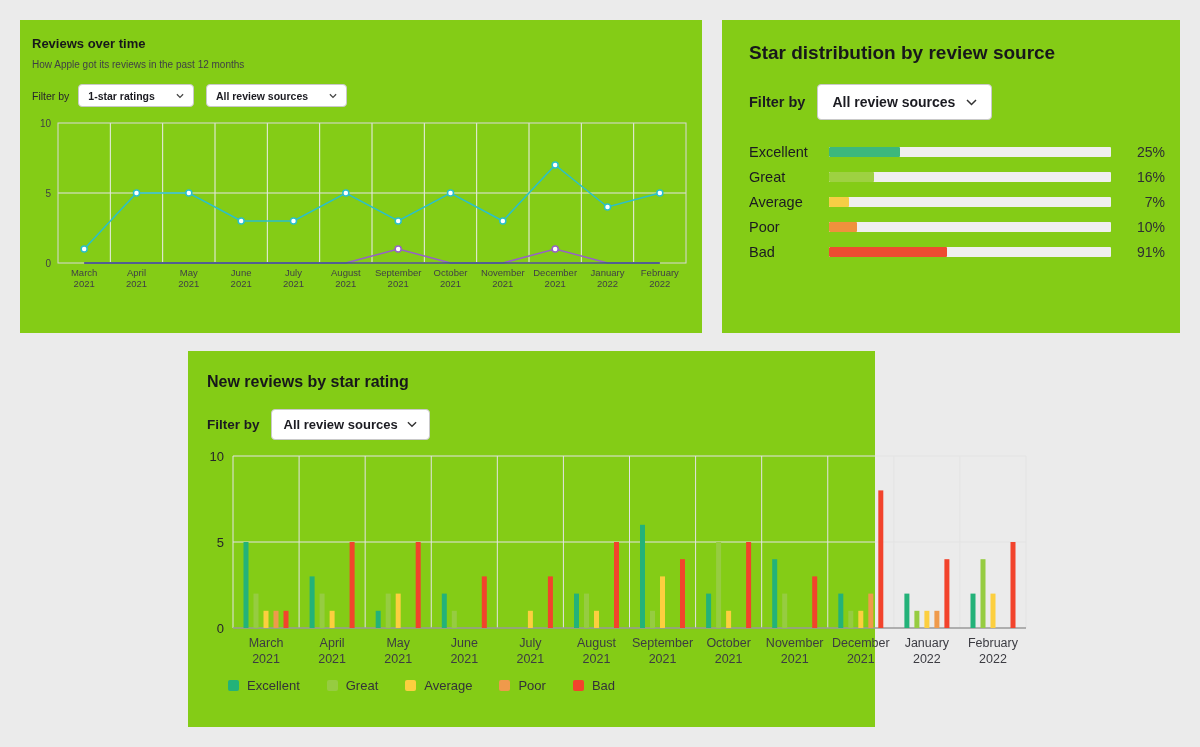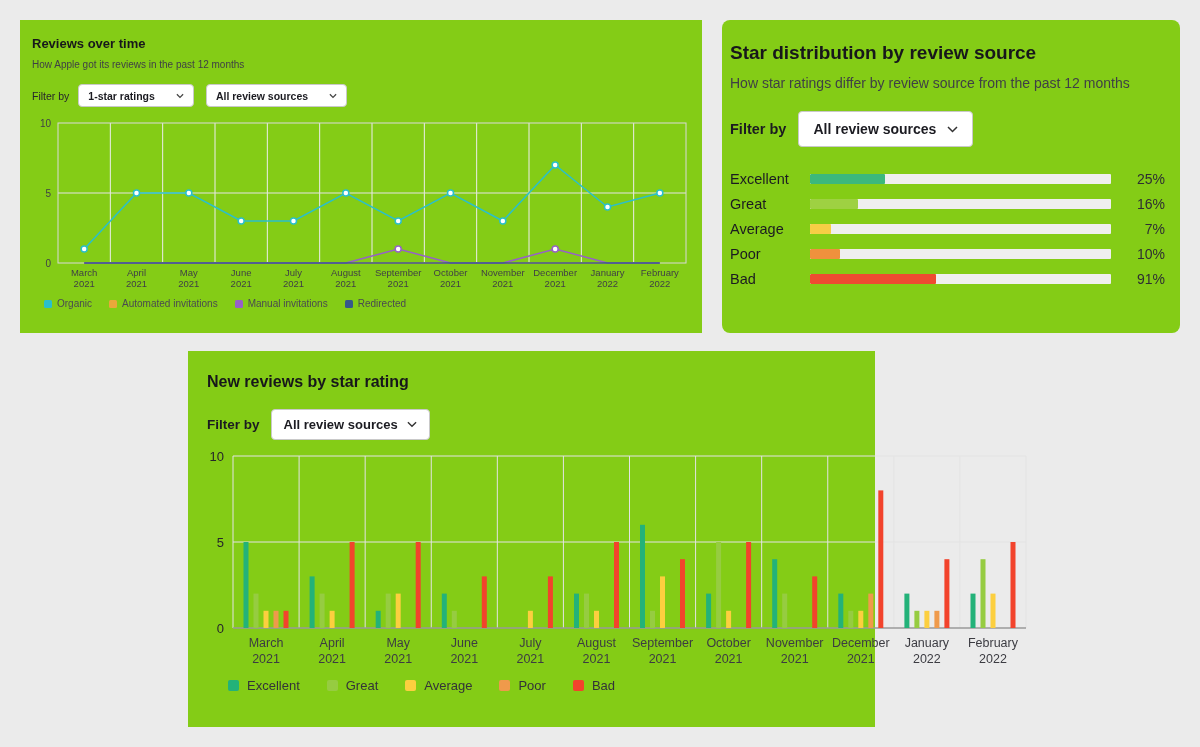--- a/index.html
+++ b/index.html
@@ -15,21 +15,21 @@
 
   
   .card-line { left:20px; top:20px; width:682px; height:313px; padding:16px 12px 8px 12px; }
   .title-sm { font-size:13px; font-weight:bold; color:#17171b; }
   .sub-sm   { font-size:10px; color:#3f3f46; margin-top:8px; }
   .filter-row { display:flex; align-items:center; }
   .filter-row-sm { margin-top:14px; }
   .filter-label-sm { font-size:10.5px; color:#26262b; margin-right:9px; }
 
   
-  .card-dist { left:722px; top:20px; width:458px; height:313px; padding:22px 15px 20px 8px;border-radius:8px; }
+  .card-dist { left:722px; top:20px; width:458px; height:313px; padding:22px 15px 20px 27px; }
   .title-lg { font-size:19px; font-weight:bold; color:#17171b; }
   .sub-lg   { font-size:14px; color:#3f3f46; margin-top:11px; }
   .filter-row-lg { margin-top:20px; }
   .filter-label-lg { font-size:14.5px; font-weight:bold; color:#1b1b21; margin-right:12px; }
   #dist-rows { margin-top:19px; }
   .dist-row { display:flex; align-items:center; height:25px; }
   .dist-label { width:80px; font-size:14.5px; color:#1b1b21; }
   .dist-track { flex:1; height:10px; background:#efefef; border-radius:1px; margin-right:14px; overflow:hidden; }
   .dist-fill  { height:100%; border-radius:1px; }
   .dist-pct   { width:40px; text-align:right; font-size:14px; color:#2e2e33; }
@@ -140,43 +140,24 @@
           <text x="418.5" y="170" text-anchor="middle" font-size="9.5" fill="#3f3f46">2021</text>
           <text x="470.83333333333337" y="159" text-anchor="middle" font-size="9.5" fill="#3f3f46">November</text>
           <text x="470.83333333333337" y="170" text-anchor="middle" font-size="9.5" fill="#3f3f46">2021</text>
           <text x="523.1666666666667" y="159" text-anchor="middle" font-size="9.5" fill="#3f3f46">December</text>
           <text x="523.1666666666667" y="170" text-anchor="middle" font-size="9.5" fill="#3f3f46">2021</text>
           <text x="575.5" y="159" text-anchor="middle" font-size="9.5" fill="#3f3f46">January</text>
           <text x="575.5" y="170" text-anchor="middle" font-size="9.5" fill="#3f3f46">2022</text>
           <text x="627.8333333333334" y="159" text-anchor="middle" font-size="9.5" fill="#3f3f46">February</text>
           <text x="627.8333333333334" y="170" text-anchor="middle" font-size="9.5" fill="#3f3f46">2022</text>
         </svg></div>
-    <div id="line-legend" class="legend legend-sm">
-        <div class="legend-item">
-          <span class="swatch" style="background: rgb(42, 191, 204);"></span>
-          <span class="legend-label">Organic</span>
-        </div>
-        <div class="legend-item">
-          <span class="swatch" style="background: rgb(233, 168, 58);"></span>
-          <span class="legend-label">Automated invitations</span>
-        </div>
-        <div class="legend-item">
-          <span class="swatch" style="background: rgb(151, 96, 200);"></span>
-          <span class="legend-label">Manual invitations</span>
-        </div>
-        <div class="legend-item">
-          <span class="swatch" style="background: rgb(54, 88, 138);"></span>
-          <span class="legend-label">Redirected</span>
-        </div>
-      </div>
   </section>
 
   <section class="card card-dist">
     <h2 class="title-lg">Star distribution by review source</h2>
-    <p class="sub-lg">How star ratings differ by review source from the past 12 months</p>
     <div class="filter-row filter-row-lg">
       <span class="filter-label-lg">Filter by</span>
       <button class="dropdown dd-lg">
         <span class="dd-value">All review sources</span>
         <svg class="chev" width="11" height="7" viewBox="0 0 11 7">
             <path d="M1 1l4.5 4.5L10 1" fill="none" stroke="#333" stroke-width="1.5"></path>
           </svg>
       </button>
     </div>
     <div id="dist-rows">

